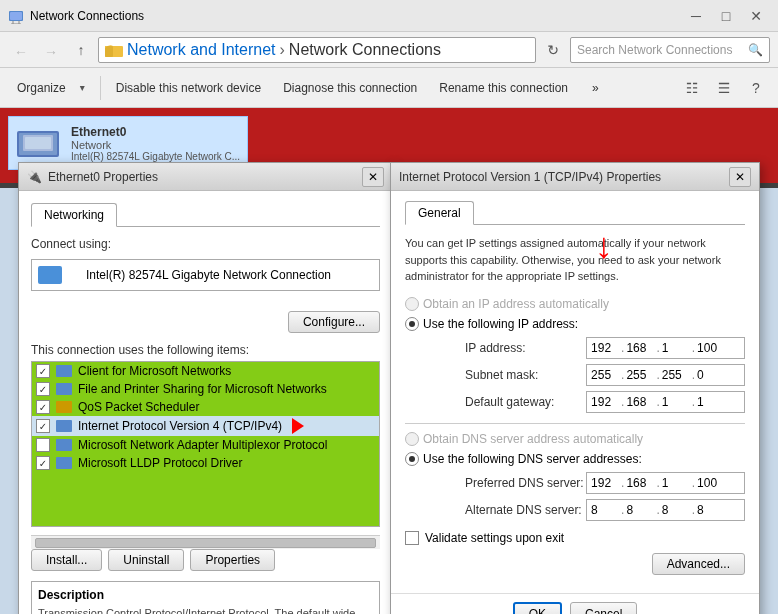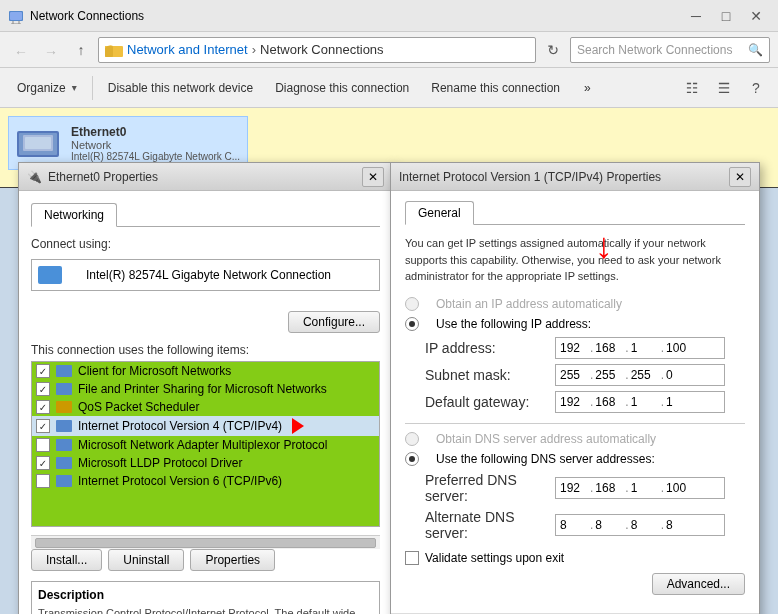--- a/index.html
+++ b/index.html
@@ -44,21 +44,21 @@
     .nav-btn.disabled { color: #bbb; cursor: default; }
     .address-path {
       flex: 1;
       height: 26px;
       border: 1px solid #a0a0a0;
       background: white;
       display: flex;
       align-items: center;
       padding: 0 6px;
       gap: 4px;
-      font-size: 13px;
+      font-size: 16px;
       border-radius: 2px;
     }
     .path-segment { color: #0066cc; cursor: pointer; }
     .path-sep { color: #666; }
     .path-current { color: #333; font-weight: 500; }
     .search-box {
       width: 200px;
       height: 26px;
       border: 1px solid #a0a0a0;
       background: white;
@@ -85,38 +85,38 @@
     }
     .toolbar-btn {
       height: 32px;
       border: 1px solid transparent;
       background: transparent;
       cursor: pointer;
       padding: 0 8px;
       font-size: 12px;
       color: #333;
       border-radius: 3px;
-      display: flex; align-items: center; gap: 4px;
+      display: flex; align-items: center; gap: 12px;
     }
     .toolbar-sep { width: 1px; height: 24px; background: #ccc; margin: 0 2px; }
     .toolbar-more { margin-left: 2px; }
     .toolbar-right { margin-left: auto; display: flex; align-items: center; gap: 4px; }
     .view-btn {
       width: 28px; height: 28px;
       border: 1px solid transparent; background: transparent;
       cursor: pointer; border-radius: 2px;
       display: flex; align-items: center; justify-content: center;
       font-size: 14px; color: #555;
     }
 
     
     .main-area {
-      background: #fef9c3;
+      background: #b91c1c;
       min-height: 80px;
-      border-bottom: 1px solid #404040;
+      border-bottom: 5px solid #404040;
       padding: 8px;
     }
     .network-item {
       display: flex; align-items: center; gap: 8px;
       padding: 6px;
       background: #cce5ff;
       border: 1px solid #99c8ff;
       width: 240px;
     }
     .net-info { display: flex; flex-direction: column; }
@@ -269,21 +269,21 @@
     }
 
     
     .ipv4-dialog {
       top: 162px; left: 390px;
       width: 370px;
     }
     .ipv4-content { padding: 10px 14px; }
     .info-text { font-size: 11px; color: #333; line-height: 1.5; margin-bottom: 12px; }
     .radio-row {
-      display: flex; align-items: flex-end; gap: 17px;
+      display: flex; align-items: flex-end; gap: 4px;
       margin-bottom: 6px; font-size: 12px;
     }
     .radio-circle {
       width: 14px; height: 14px;
       border: 1px solid #888;
       border-radius: 50%;
       background: white;
       display: flex; align-items: center; justify-content: center;
       flex-shrink: 0;
     }
@@ -292,21 +292,21 @@
       width: 6px; height: 6px;
       background: #333;
       border-radius: 50%;
     }
     .radio-circle.disabled { background: #f0f0f0; border-color: #bbb; }
     .radio-label.disabled { color: #aaa; }
     .ip-fields { margin-left: 20px; margin-bottom: 10px; }
     .ip-field-row {
       display: flex; align-items: center; margin-bottom: 5px;
     }
-    .ip-field-label { width: 130px; font-size: 14px; color: #333; }
+    .ip-field-label { width: 130px; font-size: 12px; color: #333; margin-left: 40px; }
     .ip-input {
       border: 1px solid #aaa;
       background: white;
       height: 22px;
       padding: 0 4px;
       font-size: 12px;
       display: flex; align-items: center;
       width: 170px;
     }
     .ip-dots { color: #888; padding: 0 2px; }
@@ -480,25 +480,20 @@
           <div class="item-icon"></div>
           <span>Microsoft Network Adapter Multiplexor Protocol</span>
         </div>
 
         <div class="list-item">
           <div class="checkbox checked"></div>
           <div class="item-icon"></div>
           <span>Microsoft LLDP Protocol Driver</span>
         </div>
 
-        <div class="list-item">
-          <div class="checkbox"></div>
-          <div class="item-icon"></div>
-          <span>Internet Protocol Version 6 (TCP/IPv6)</span>
-        </div>
       </div>
 
       <div class="scrollbar-h">
         <div class="scrollbar-thumb"></div>
       </div>
       <div class="btn-row">
         <button class="win-btn">Install...</button>
         <button class="win-btn">Uninstall</button>
         <button class="win-btn">Properties</button>
       </div>

